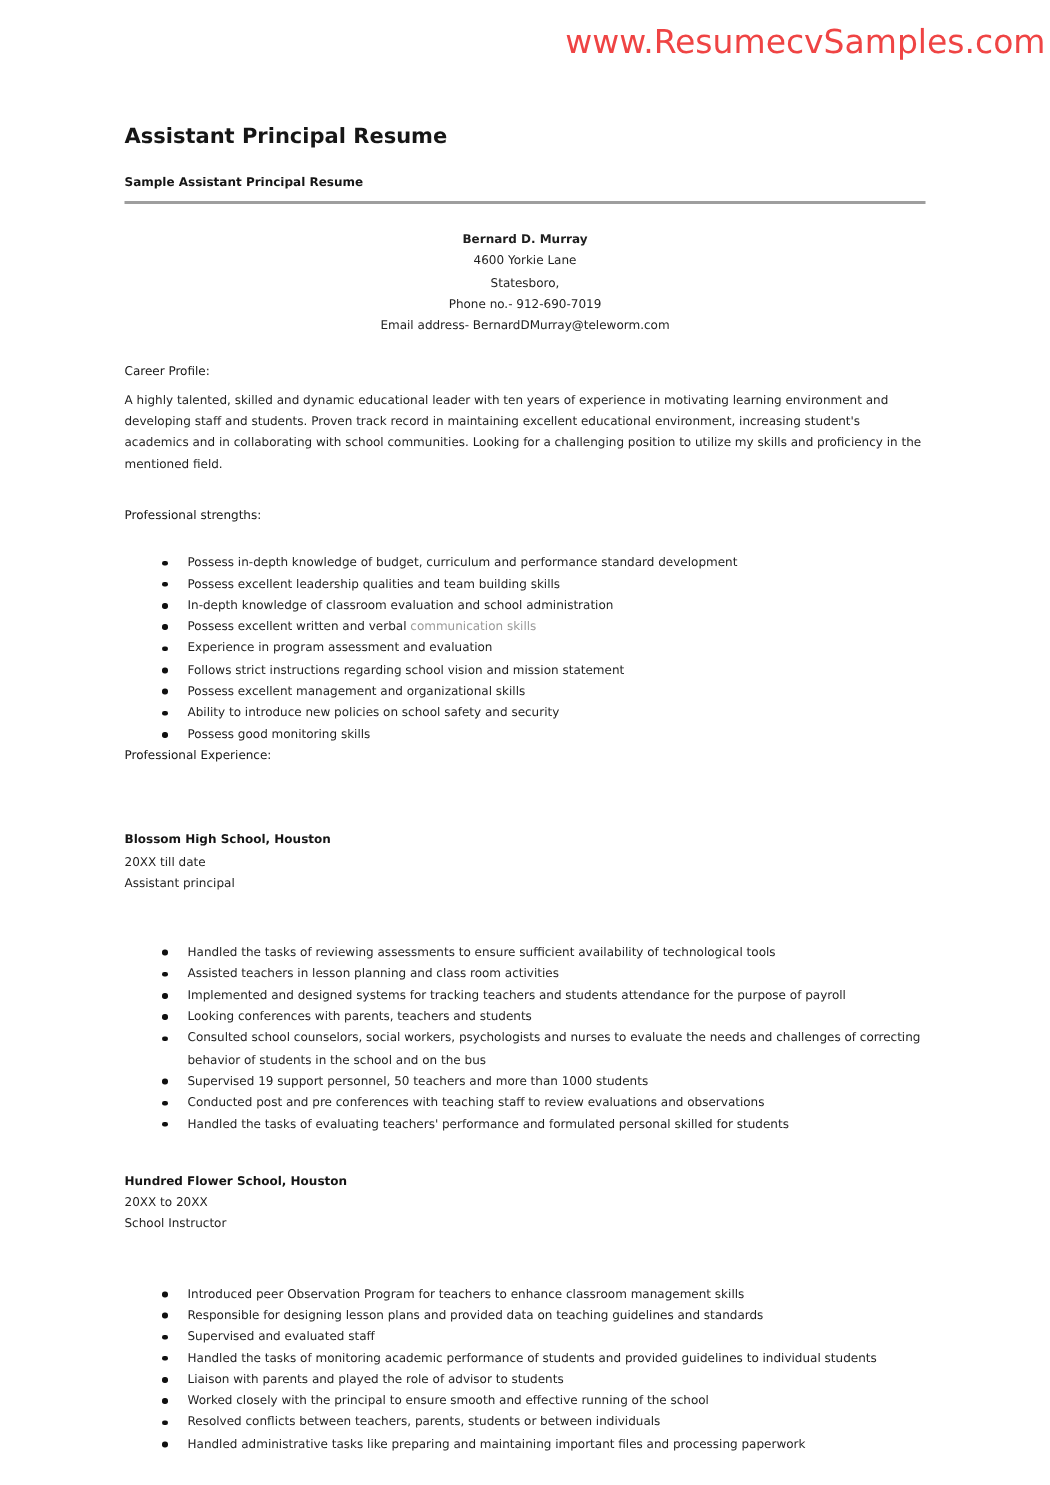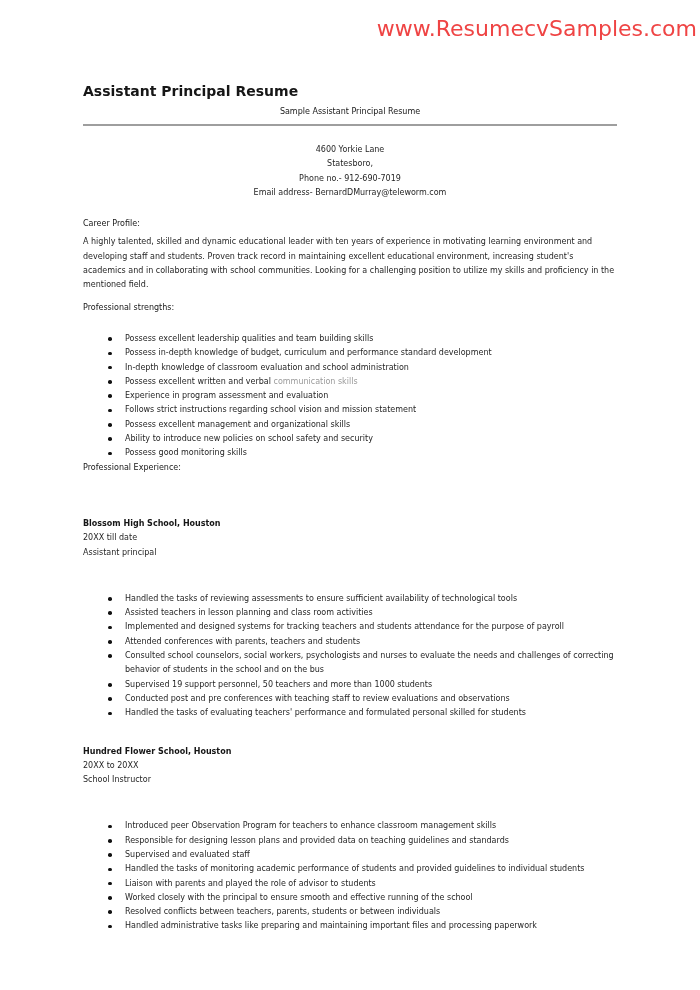--- a/index.html
+++ b/index.html
@@ -29,25 +29,24 @@
     line-height: 14.3px;
   }
   h1.page-title {
     margin: 0;
     font-size: 14px;
     line-height: 15px;
     font-weight: bold;
     color: #161616;
   }
   .subtitle {
-    margin-top: 7px;
-    text-align: center;
+    margin-top: 17px;
     font-size: 8px;
     line-height: 11px;
-    font-weight: normal;
+    font-weight: bold;
     color: #161616;
   }
   .divider {
     margin-top: 7px;
     height: 2px;
     background: #9e9e9e;
     border: none;
   }
   .contact {
     margin-top: 17px;
@@ -58,21 +57,21 @@
   .section-heading {
     font-weight: normal;
     color: #161616;
     line-height: 14.3px;
   }
   .career-heading { margin-top: 17px; }
   .profile-text {
     margin-top: 4px;
     line-height: 14.3px;
   }
-  .strengths-heading { margin-top: 8px; }
+  .strengths-heading { margin-top: 20px; }
   .experience-heading { }
   ul.blist {
     list-style: none;
     margin: 17px 0 0 0;
     padding: 0;
   }
   ul.blist li {
     position: relative;
     padding-left: 42px;
     line-height: 14.3px;
@@ -105,37 +104,38 @@
 
 <div class="content">
 
   <h1 class="page-title">Assistant Principal Resume</h1>
 
   <div class="subtitle">Sample Assistant Principal Resume</div>
 
   <div class="divider"></div>
 
   <div class="contact">
+    <div class="contact-name">Bernard D. Murray</div>
     <div>4600 Yorkie Lane</div>
     <div>Statesboro,</div>
     <div>Phone no.- 912-690-7019</div>
     <div>Email address- BernardDMurray@teleworm.com</div>
   </div>
 
   <div class="section-heading career-heading">Career Profile:</div>
 
   <div class="profile-text">A highly talented, skilled and dynamic educational leader with ten years of experience in motivating learning environment and developing staff and students. Proven track record in maintaining excellent educational environment, increasing student's academics and in collaborating with school communities. Looking for a challenging position to utilize my skills and proficiency in the mentioned field.</div>
 
   <div class="section-heading strengths-heading">Professional strengths:</div>
 
   <ul class="blist">
 
+      <li><span>Possess in-depth knowledge of budget, curriculum and performance standard development</span></li>
+
       <li><span>Possess excellent leadership qualities and team building skills</span></li>
-
-      <li><span>Possess in-depth knowledge of budget, curriculum and performance standard development</span></li>
 
       <li><span>In-depth knowledge of classroom evaluation and school administration</span></li>
 
       <li><span>Possess excellent written and verbal </span><a class="muted-link">communication skills</a></li>
 
       <li><span>Experience in program assessment and evaluation</span></li>
 
       <li><span>Follows strict instructions regarding school vision and mission statement</span></li>
 
       <li><span>Possess excellent management and organizational skills</span></li>
@@ -154,21 +154,21 @@
       <div class="job-role">Assistant principal</div>
     </div>
     <ul class="blist job-bullets">
 
         <li>Handled the tasks of reviewing assessments to ensure sufficient availability of technological tools</li>
 
         <li>Assisted teachers in lesson planning and class room activities</li>
 
         <li>Implemented and designed systems for tracking teachers and students attendance for the purpose of payroll</li>
 
-        <li>Attended conferences with parents, teachers and students</li>
+        <li>Looking conferences with parents, teachers and students</li>
 
         <li>Consulted school counselors, social workers, psychologists and nurses to evaluate the needs and challenges of correcting behavior of students in the school and on the bus</li>
 
         <li>Supervised 19 support personnel, 50 teachers and more than 1000 students</li>
 
         <li>Conducted post and pre conferences with teaching staff to review evaluations and observations</li>
 
         <li>Handled the tasks of evaluating teachers' performance and formulated personal skilled for students</li>
       </ul>
   </div>

